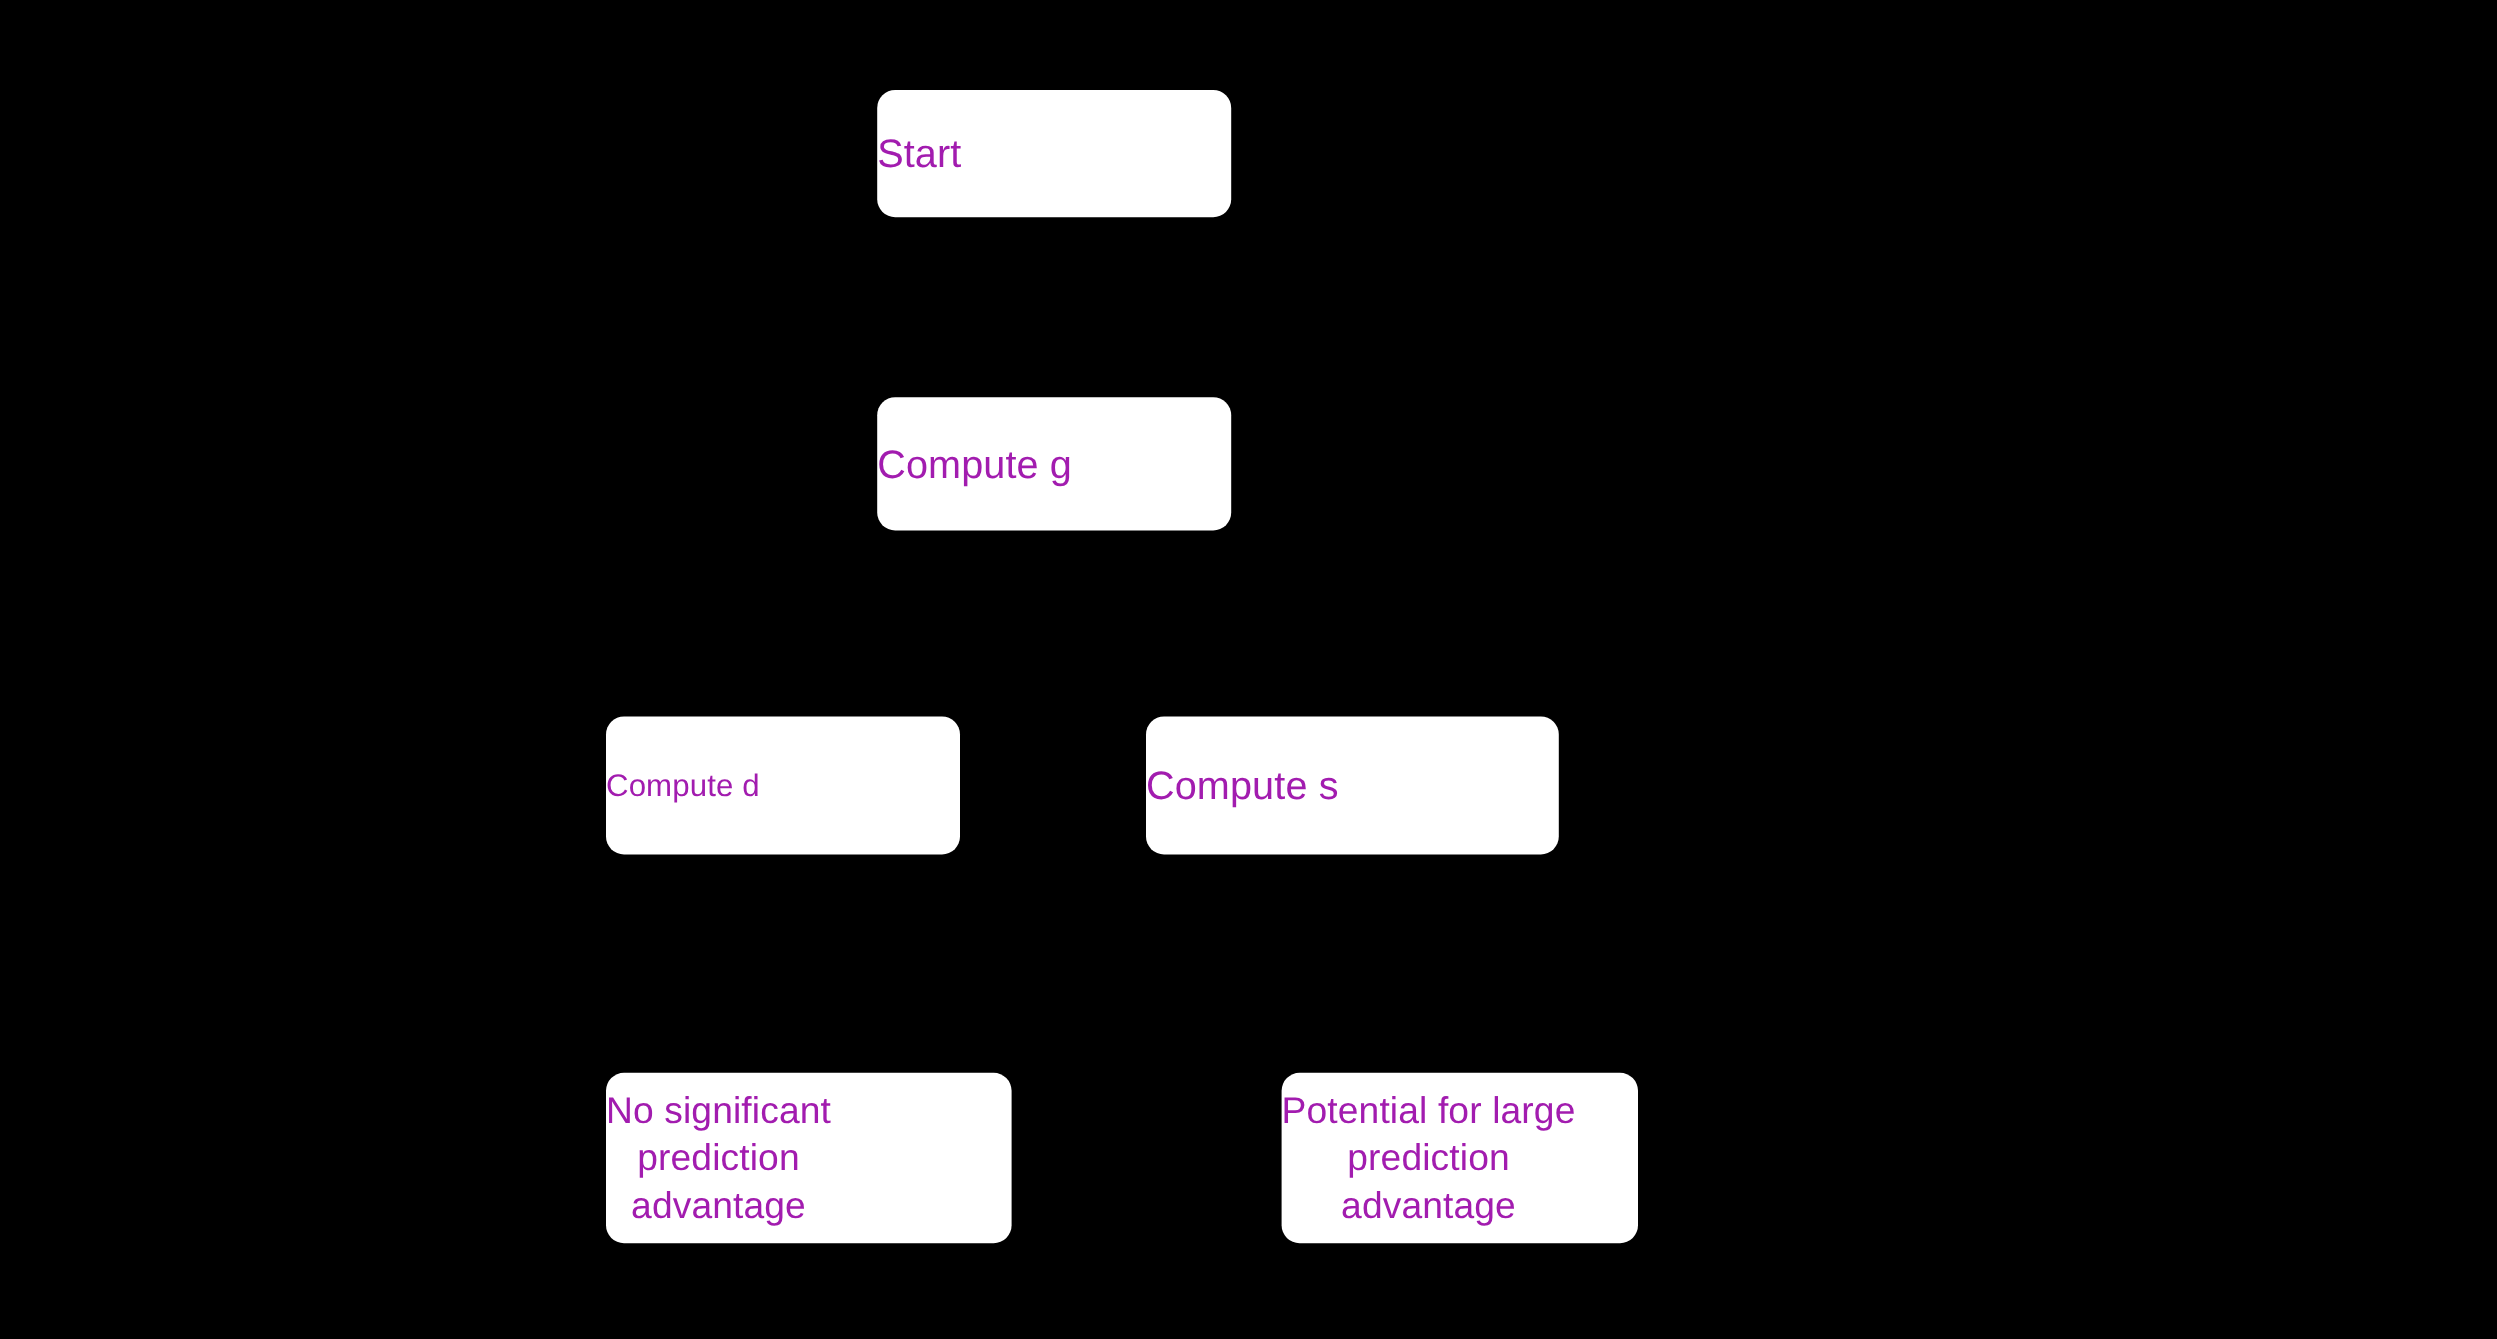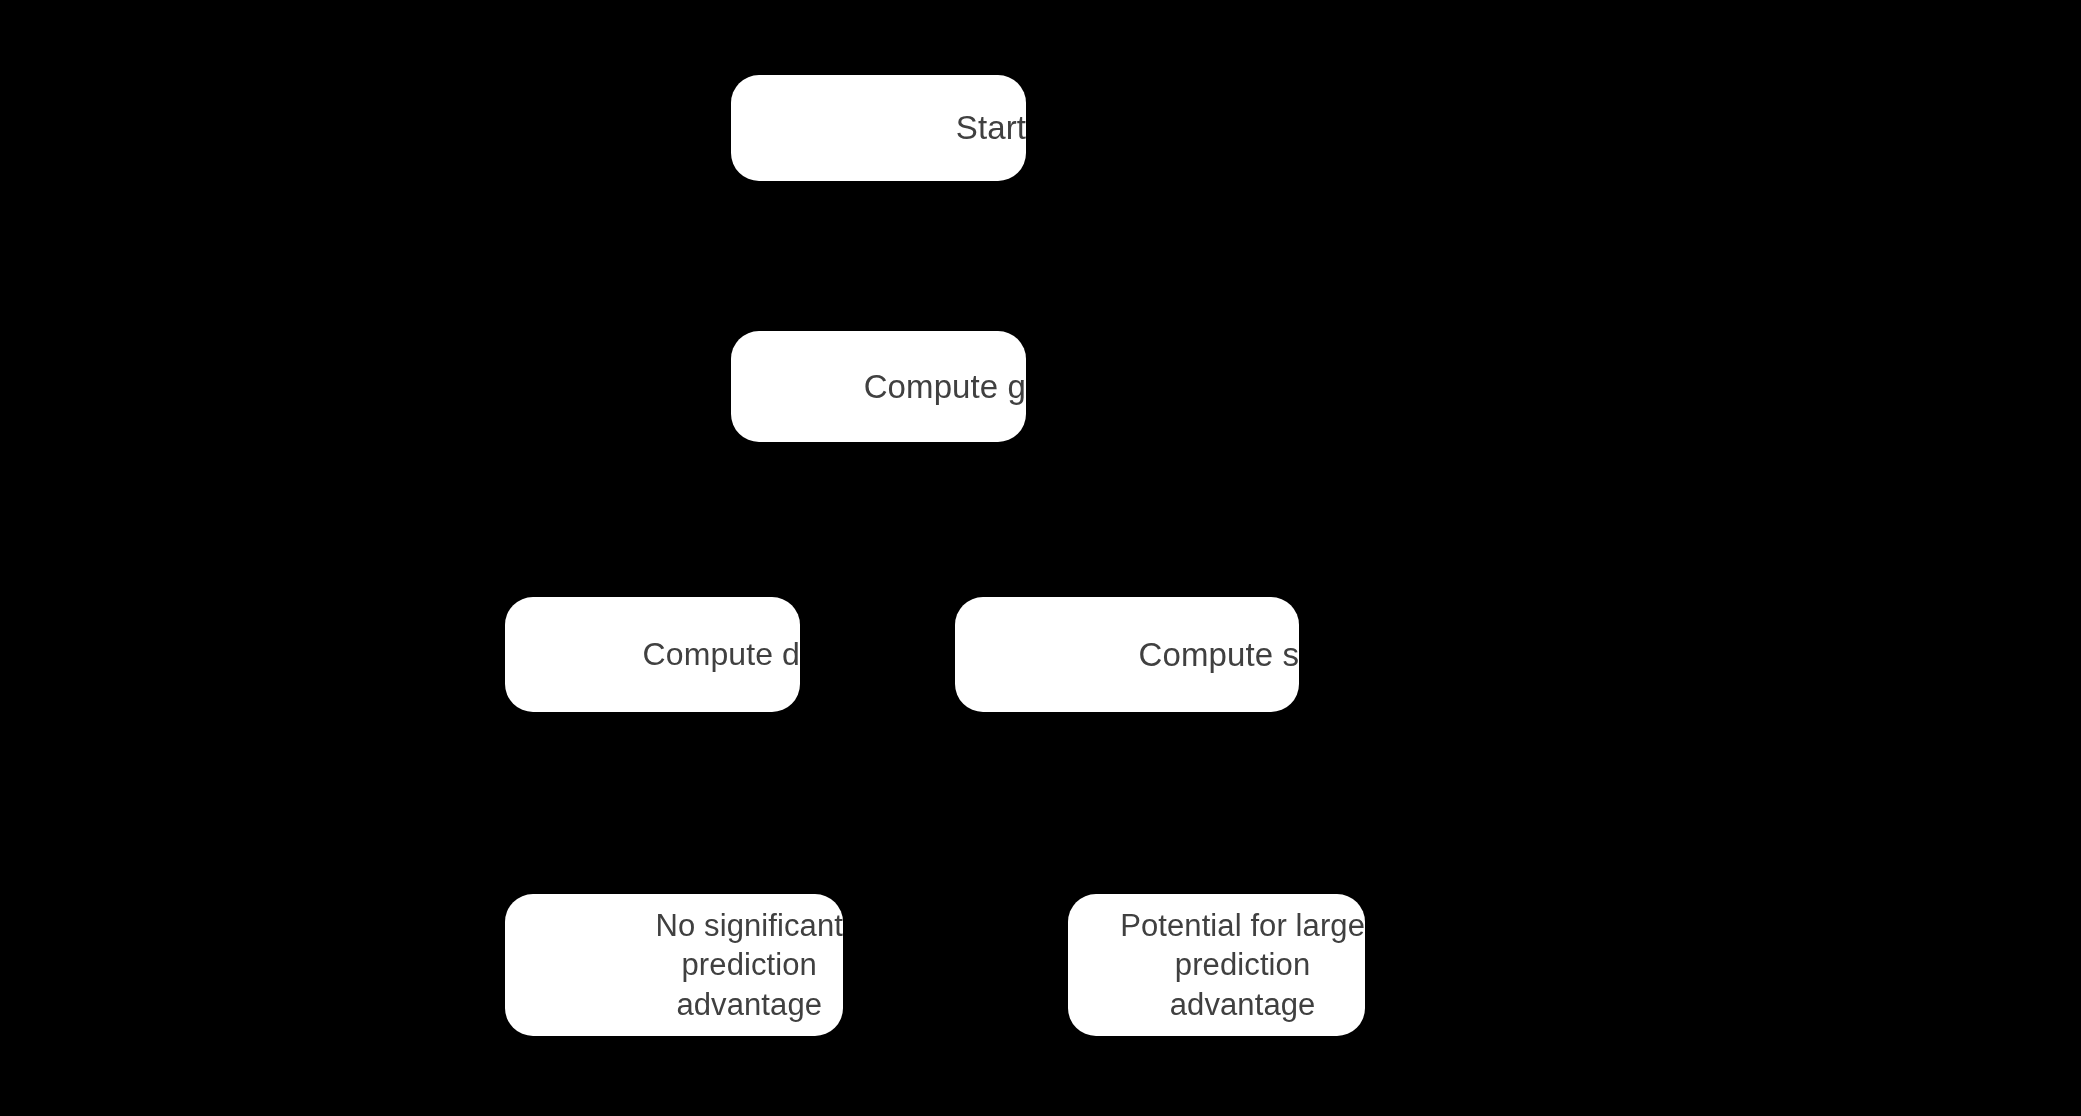--- a/index.html
+++ b/index.html
@@ -29,25 +29,25 @@
     top: 0;
     width: 2081px;
     height: 1116px;
     pointer-events: none;
   }
 
   .node {
     position: absolute;
     box-sizing: border-box;
     background: #ffffff;
-    color: #404040;
-    border-radius: 28px;
+    color: #a21caf;
+    border-radius: 15px;
     display: flex;
     align-items: center;
-    justify-content: flex-end;
+    justify-content: flex-start;
     text-align: center;
   }
 
   .node-label {
     display: block;
     white-space: pre-line;
     line-height: 1.27;
     font-weight: 400;
     letter-spacing: 0.1px;
   }
@@ -62,21 +62,21 @@
   #node-compute-g {
     left: 731px;  top: 299px;
     width: 295px; height: 111px; margin-top: 32px;
   }
   #node-compute-g .node-label { font-size: 33px; }
 
   #node-compute-d {
     left: 505px;  top: 597px;
     width: 295px; height: 115px;
   }
-  #node-compute-d .node-label { font-size: 32px; }
+  #node-compute-d .node-label { font-size: 26px; }
 
   #node-compute-s {
     left: 955px;  top: 597px;
     width: 344px; height: 115px;
   }
   #node-compute-s .node-label { font-size: 33px; }
 
   #node-no-advantage {
     left: 505px;  top: 894px;
     width: 338px; height: 142px;

